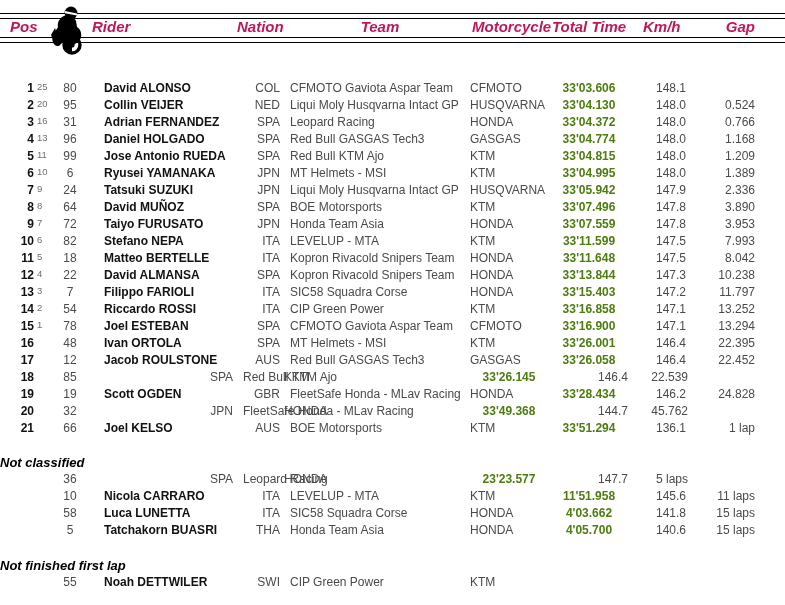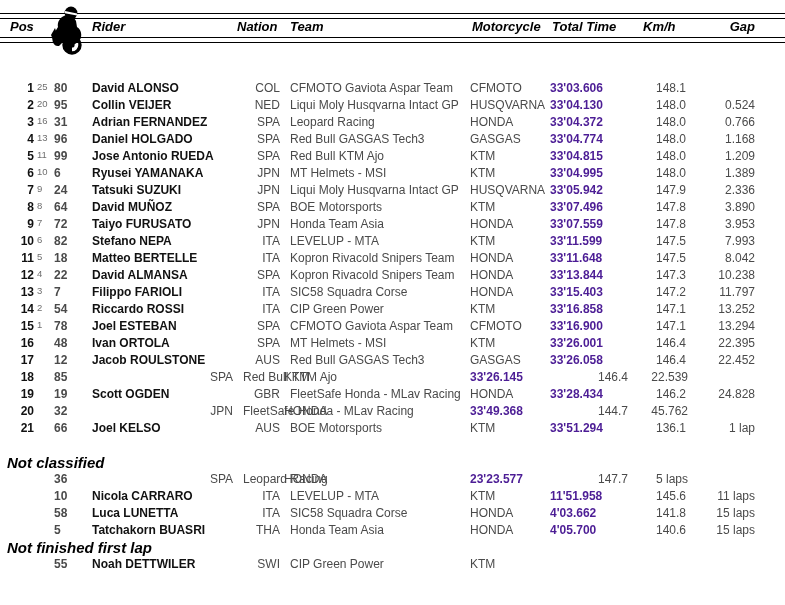--- a/index.html
+++ b/index.html
@@ -4,47 +4,47 @@
 <style>
   html,body{margin:0;padding:0;background:#fff;}
   .sheet{position:relative;width:785px;height:605px;background:#fff;
          font-family:"Liberation Sans","DejaVu Sans",sans-serif;color:#4a4a4a;overflow:hidden;}
   .rule{position:absolute;left:0;width:785px;height:4px;
         border-top:1.5px solid #000;border-bottom:1.5px solid #000;}
   .rule-top{top:13px;}
   .rule-mid{top:37px;}
   .header-row{position:absolute;top:16px;left:0;width:755px;height:21px;
               display:grid;grid-template-columns:34px 20px 32px 6px 145px 47px 186px 80px 80px 58px 67px;
-              align-items:center;font-size:13px;font-weight:bold;font-style:italic;color:#000000;}
+              align-items:center;font-size:15px;font-weight:bold;font-style:italic;color:#be185d;}
   .hc{white-space:nowrap;}
   .h-pos{padding-left:10px;}
-  .h-team{padding-left:6px;}
+  .h-team{padding-left:6px;text-align:center;}
   .h-bike{padding-left:2px;}
   .h-time{padding-left:2px;}
   .h-kmh{padding-left:13px;}
   .h-gap{text-align:right;}
   .bike-icon{position:absolute;left:50px;top:4px;z-index:2;}
   .body{position:absolute;top:80px;left:0;width:755px;}
   .row{display:grid;grid-template-columns:34px 20px 32px 6px 145px 47px 186px 80px 80px 58px 67px;
        height:17px;line-height:17px;font-size:12px;white-space:nowrap;}
   .c{overflow:visible;}
   .pos{text-align:right;font-weight:bold;color:#111;}
   .pts{font-size:9.5px;color:#6e6e6e;padding-left:3px;position:relative;top:-2px;}
-  .num{text-align:left;color:#4a4a4a;font-weight:bold;}
-  .name{font-weight:bold;color:#111;}
+  .num{text-align:center;color:#4a4a4a;}
+  .name{font-weight:bold;color:#111;margin-left:12px;}
   .nation{text-align:right;padding-right:4px;}
   .team{padding-left:6px;}
   .bike{text-align:left;padding-right:2px;}
-  .time{text-align:left;padding-right:2px;font-weight:bold;color:#4c1d95;}
+  .time{text-align:center;padding-right:2px;font-weight:bold;color:#4d7c0f;}
   .kmh{text-align:right;padding-right:2px;}
   .gap{text-align:right;}
-  .section-label{font-size:15px;font-weight:bold;font-style:italic;color:#000;
-                 height:17px;line-height:17px;padding-left:7px;}
+  .section-label{font-size:13px;font-weight:bold;font-style:italic;color:#000;
+                 height:17px;line-height:17px;}
   .lbl-nc{margin-top:17px;}
-  .lbl-nf{margin-top:0;}
+  .lbl-nf{margin-top:18px;}
 </style>
 </head>
 <body>
 
 <div class="sheet">
 
   <div class="rule rule-top"></div>
 
   <div class="header-row">
     <span class="hc h-pos">Pos</span>

